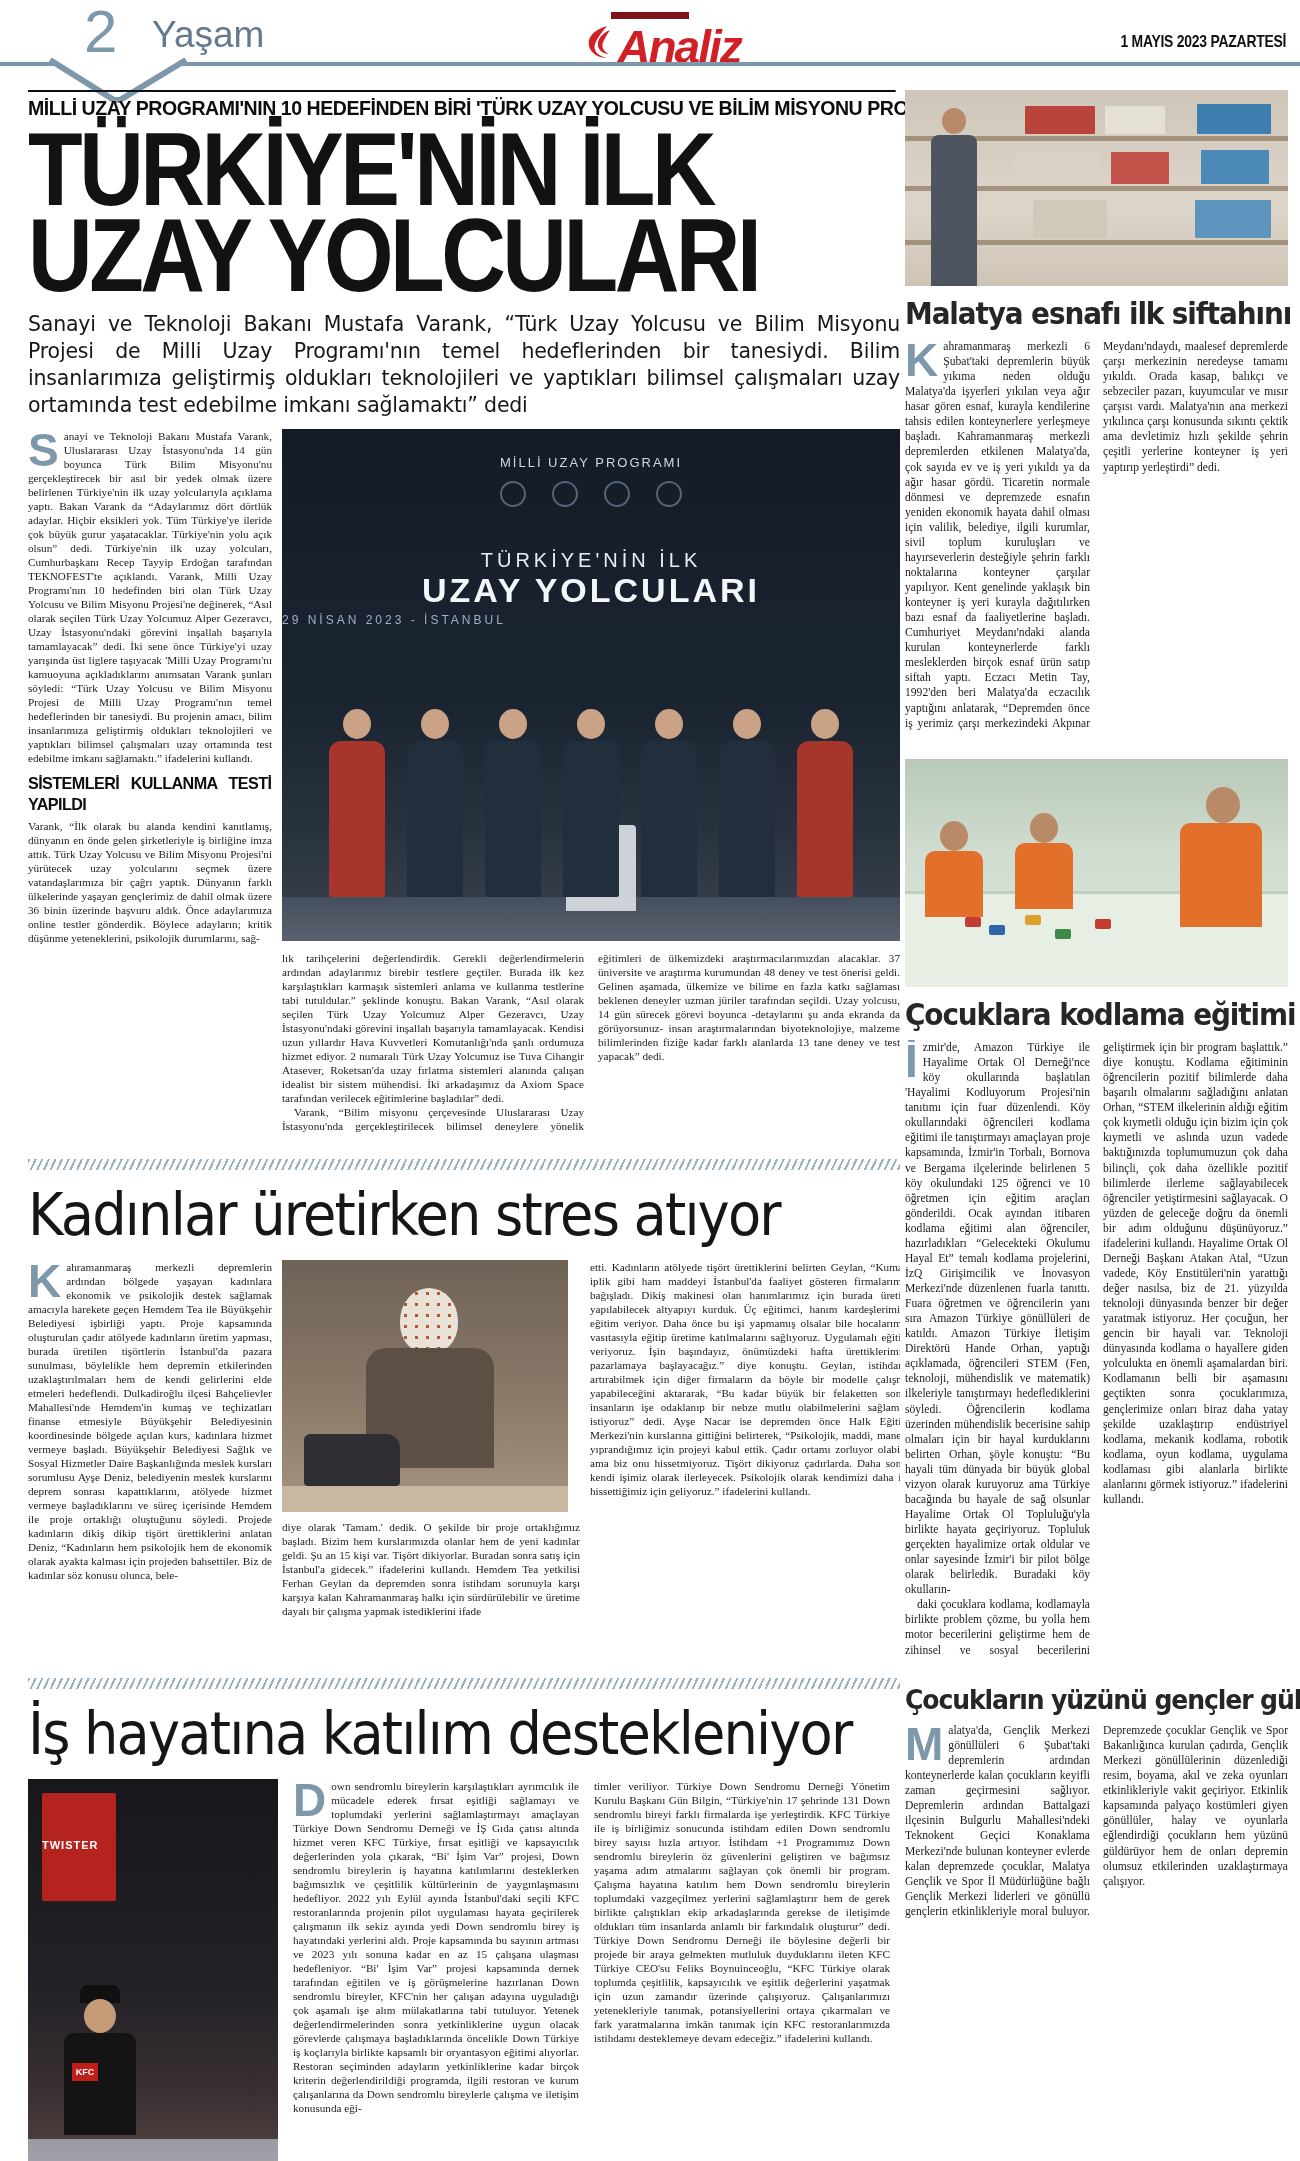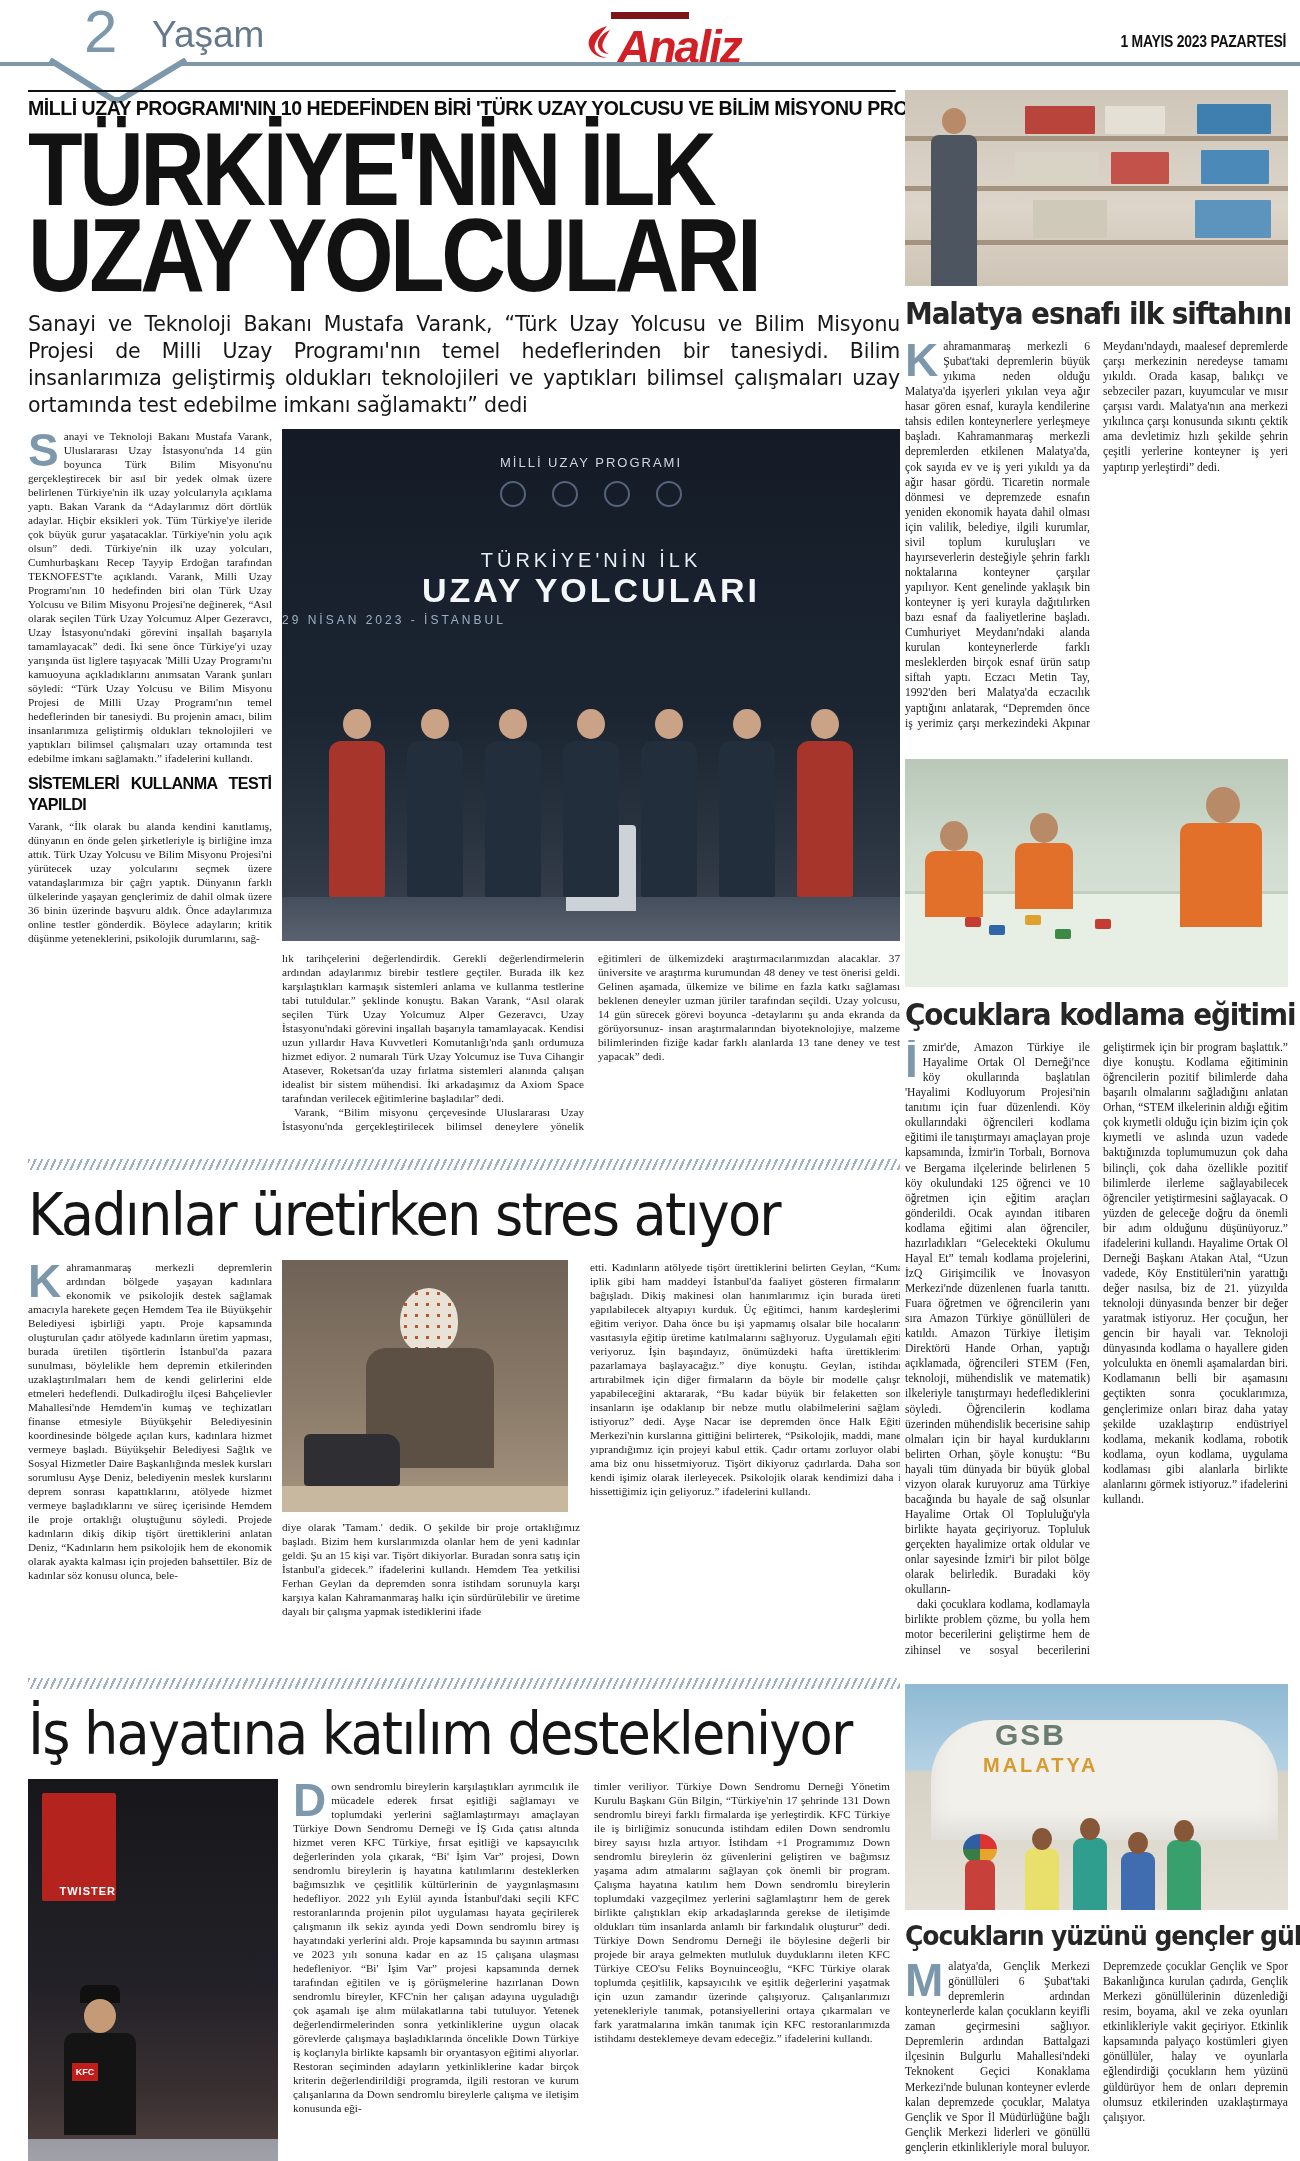--- a/index.html
+++ b/index.html
@@ -108,21 +108,21 @@
   
   .photo-sew { width:286px; height:252px; background:linear-gradient(180deg,#6f6256 0%,#8a7a69 55%,#a5947f 100%); float:left; margin-right:12px; }
   .sew-woman-head { position:absolute; top:28px; left:118px; width:58px; height:66px; background:#e9e2d6; border-radius:50% 50% 46% 46%;
      background-image:radial-gradient(#b9552f 1.6px, transparent 1.8px); background-size:11px 11px; }
   .sew-woman-body { position:absolute; top:88px; left:84px; width:128px; height:120px; background:#5c4f43; border-radius:20px 20px 0 0; }
   .sew-machine { position:absolute; bottom:26px; left:22px; width:96px; height:52px; background:#2f2e33; border-radius:6px 14px 4px 4px; }
   .sew-table { position:absolute; bottom:0; left:0; right:0; height:26px; background:#c8b89f; }
   
   .photo-kfc { width:250px; height:452px; background:linear-gradient(180deg,#17171b 0%,#222127 45%,#3a3032 70%,#6d5a50 100%); }
   .kfc-poster { position:absolute; top:14px; left:14px; width:74px; height:108px; background:#b5231f; border-radius:2px;
-    color:#fff; font-family:"Liberation Sans",sans-serif; font-weight:bold; font-size:11px; text-align:right; padding-top:92px; letter-spacing:1px; }
+    color:#fff; font-family:"Liberation Sans",sans-serif; font-weight:bold; font-size:11px; text-align:left; padding-top:46px; letter-spacing:1px; }
   .kfc-worker { position:absolute; bottom:96px; left:30px; width:84px; height:150px; }
   .kfc-worker .cap { position:absolute; top:0; left:22px; width:40px; height:18px; background:#101010; border-radius:8px 8px 0 0; }
   .kfc-worker .head { position:absolute; top:14px; left:26px; width:32px; height:34px; border-radius:50%; background:#c59a77; }
   .kfc-worker .body { position:absolute; top:48px; left:6px; right:6px; bottom:0; background:#141414; border-radius:10px 10px 0 0; }
   .kfc-logo { position:absolute; bottom:150px; left:44px; width:26px; height:18px; background:#c01e1a; color:#fff;
     font-family:"Liberation Sans",sans-serif; font-weight:bold; font-size:9px; text-align:center; line-height:18px; }
   .kfc-counter { position:absolute; bottom:0; left:0; right:0; height:92px; background:linear-gradient(180deg,#9a9aa2,#b9b9bf); }
   
   .photo-tent { height:226px; background:linear-gradient(180deg,#8fb9d4 0%,#b5d2e4 38%,#d7d2c6 39%,#e6e1d6 100%); }
   .tent { position:absolute; top:36px; left:26px; right:10px; height:120px; background:#f2f0ea;
@@ -360,31 +360,20 @@
         <div class="brick" style="left:120px;bottom:62px;background:#e0a12c;"></div>
         <div class="brick" style="left:150px;bottom:48px;background:#3c8a44;"></div>
         <div class="brick" style="left:190px;bottom:58px;background:#c43b32;"></div>
       </figure>
       <h2 class="railhead">Çocuklara kodlama eğitimi verilecek</h2>
       <div class="railtext kodlama-text">
         <p><span class="dropcap">İ</span><span>zmir'de, Amazon Türkiye ile Hayalime Ortak Ol Derneği'nce köy okullarında başlatılan 'Hayalimi Kodluyorum Projesi'nin tanıtımı için fuar düzenlendi. Köy okullarındaki öğrencileri kodlama eğitimi ile tanıştırmayı amaçlayan proje kapsamında, İzmir'in Torbalı, Bornova ve Bergama ilçelerinde belirlenen 5 köy okulundaki 125 öğrenci ve 10 öğretmen için eğitim araçları gönderildi. Ocak ayından itibaren kodlama eğitimi alan öğrenciler, hazırladıkları “Gelecekteki Okulumu Hayal Et” temalı kodlama projelerini, İzQ Girişimcilik ve İnovasyon Merkezi'nde düzenlenen fuarla tanıttı. Fuara öğretmen ve öğrencilerin yanı sıra Amazon Türkiye gönüllüleri de katıldı. Amazon Türkiye İletişim Direktörü Hande Orhan, yaptığı açıklamada, öğrencileri STEM (Fen, teknoloji, mühendislik ve matematik) ilkeleriyle tanıştırmayı hedeflediklerini söyledi. Öğrencilerin kodlama üzerinden mühendislik becerisine sahip olmaları için bir hayal kurduklarını belirten Orhan, şöyle konuştu: “Bu hayali tüm dünyada bir büyük global vizyon olarak kuruyoruz ama Türkiye bacağında bu hayale de sağ olsunlar Hayalime Ortak Ol Topluluğu'yla birlikte hayata geçiriyoruz. Topluluk gerçekten hayalimize ortak oldular ve onlar sayesinde İzmir'i bir pilot bölge olarak belirledik. Buradaki köy okulların-</span></p>
         <p>daki çocuklara kodlama, kodlamayla birlikte problem çözme, bu yolla hem motor becerilerini geliştirme hem de zihinsel ve sosyal becerilerini geliştirmek için bir program başlattık.” diye konuştu. Kodlama eğitiminin öğrencilerin pozitif bilimlerde daha başarılı olmalarını sağladığını anlatan Orhan, “STEM ilkelerinin aldığı eğitim çok kıymetli olduğu için bizim için çok kıymetli ve aslında uzun vadede baktığınızda toplumumuzun çok daha bilinçli, çok daha özellikle pozitif bilimlerde ilerleme sağlayabilecek öğrenciler yetiştirmesini sağlayacak. O yüzden de geleceğe doğru da önemli bir adım olduğunu düşünüyoruz.” ifadelerini kullandı. Hayalime Ortak Ol Derneği Başkanı Atakan Atal, “Uzun vadede, Köy Enstitüleri'nin yarattığı değer nasılsa, biz de 21. yüzyılda teknoloji dünyasında benzer bir değer yaratmak istiyoruz. Her çocuğun, her gencin bir hayali var. Teknoloji dünyasında kodlama o hayallere giden yolculukta en önemli aşamalardan biri. Kodlamanın belli bir aşamasını geçtikten sonra çocuklarımıza, gençlerimize onları biraz daha yatay şekilde uzaklaştırıp endüstriyel kodlama, mekanik kodlama, robotik kodlama, oyun kodlama, uygulama kodlaması gibi alanlarla birlikte alanlarını görmek istiyoruz.” ifadelerini kullandı.</p>
       </div>
 
-      <figure class="photo-tent">
-        <div class="tent"></div>
-        <div class="tent-gsb">GSB</div>
-        <div class="tent-city">MALATYA</div>
-        <div class="clown-wig"></div>
-        <div class="clown-body"></div>
-        <div class="tkid" style="left:120px;background:#e8e06a;"></div>
-        <div class="tkid" style="left:168px;background:#2f9e8f;height:72px;"></div>
-        <div class="tkid" style="left:216px;background:#3f6db0;height:58px;"></div>
-        <div class="tkid" style="left:262px;background:#37a06c;height:70px;"></div>
-      </figure>
       <h2 class="railhead small">Çocukların yüzünü gençler güldürüyor</h2>
       <div class="railtext smiles-text">
         <p><span class="dropcap">M</span><span>alatya'da, Gençlik Merkezi gönüllüleri 6 Şubat'taki depremlerin ardından konteynerlerde kalan çocukların keyifli zaman geçirmesini sağlıyor. Depremlerin ardından Battalgazi ilçesinin Bulgurlu Mahallesi'ndeki Teknokent Geçici Konaklama Merkezi'nde bulunan konteyner evlerde kalan depremzede çocuklar, Malatya Gençlik ve Spor İl Müdürlüğüne bağlı Gençlik Merkezi liderleri ve gönüllü gençlerin etkinlikleriyle moral buluyor. Depremzede çocuklar Gençlik ve Spor Bakanlığınca kurulan çadırda, Gençlik Merkezi gönüllülerinin düzenlediği resim, boyama, akıl ve zeka oyunları etkinlikleriyle vakit geçiriyor. Etkinlik kapsamında palyaço kostümleri giyen gönüllüler, halay ve oyunlarla eğlendirdiği çocukların hem yüzünü güldürüyor hem de onları depremin olumsuz etkilerinden uzaklaştırmaya çalışıyor.</span></p>
       </div>
 
     </aside>
   </div>
 </div>
 
 </body></html>

